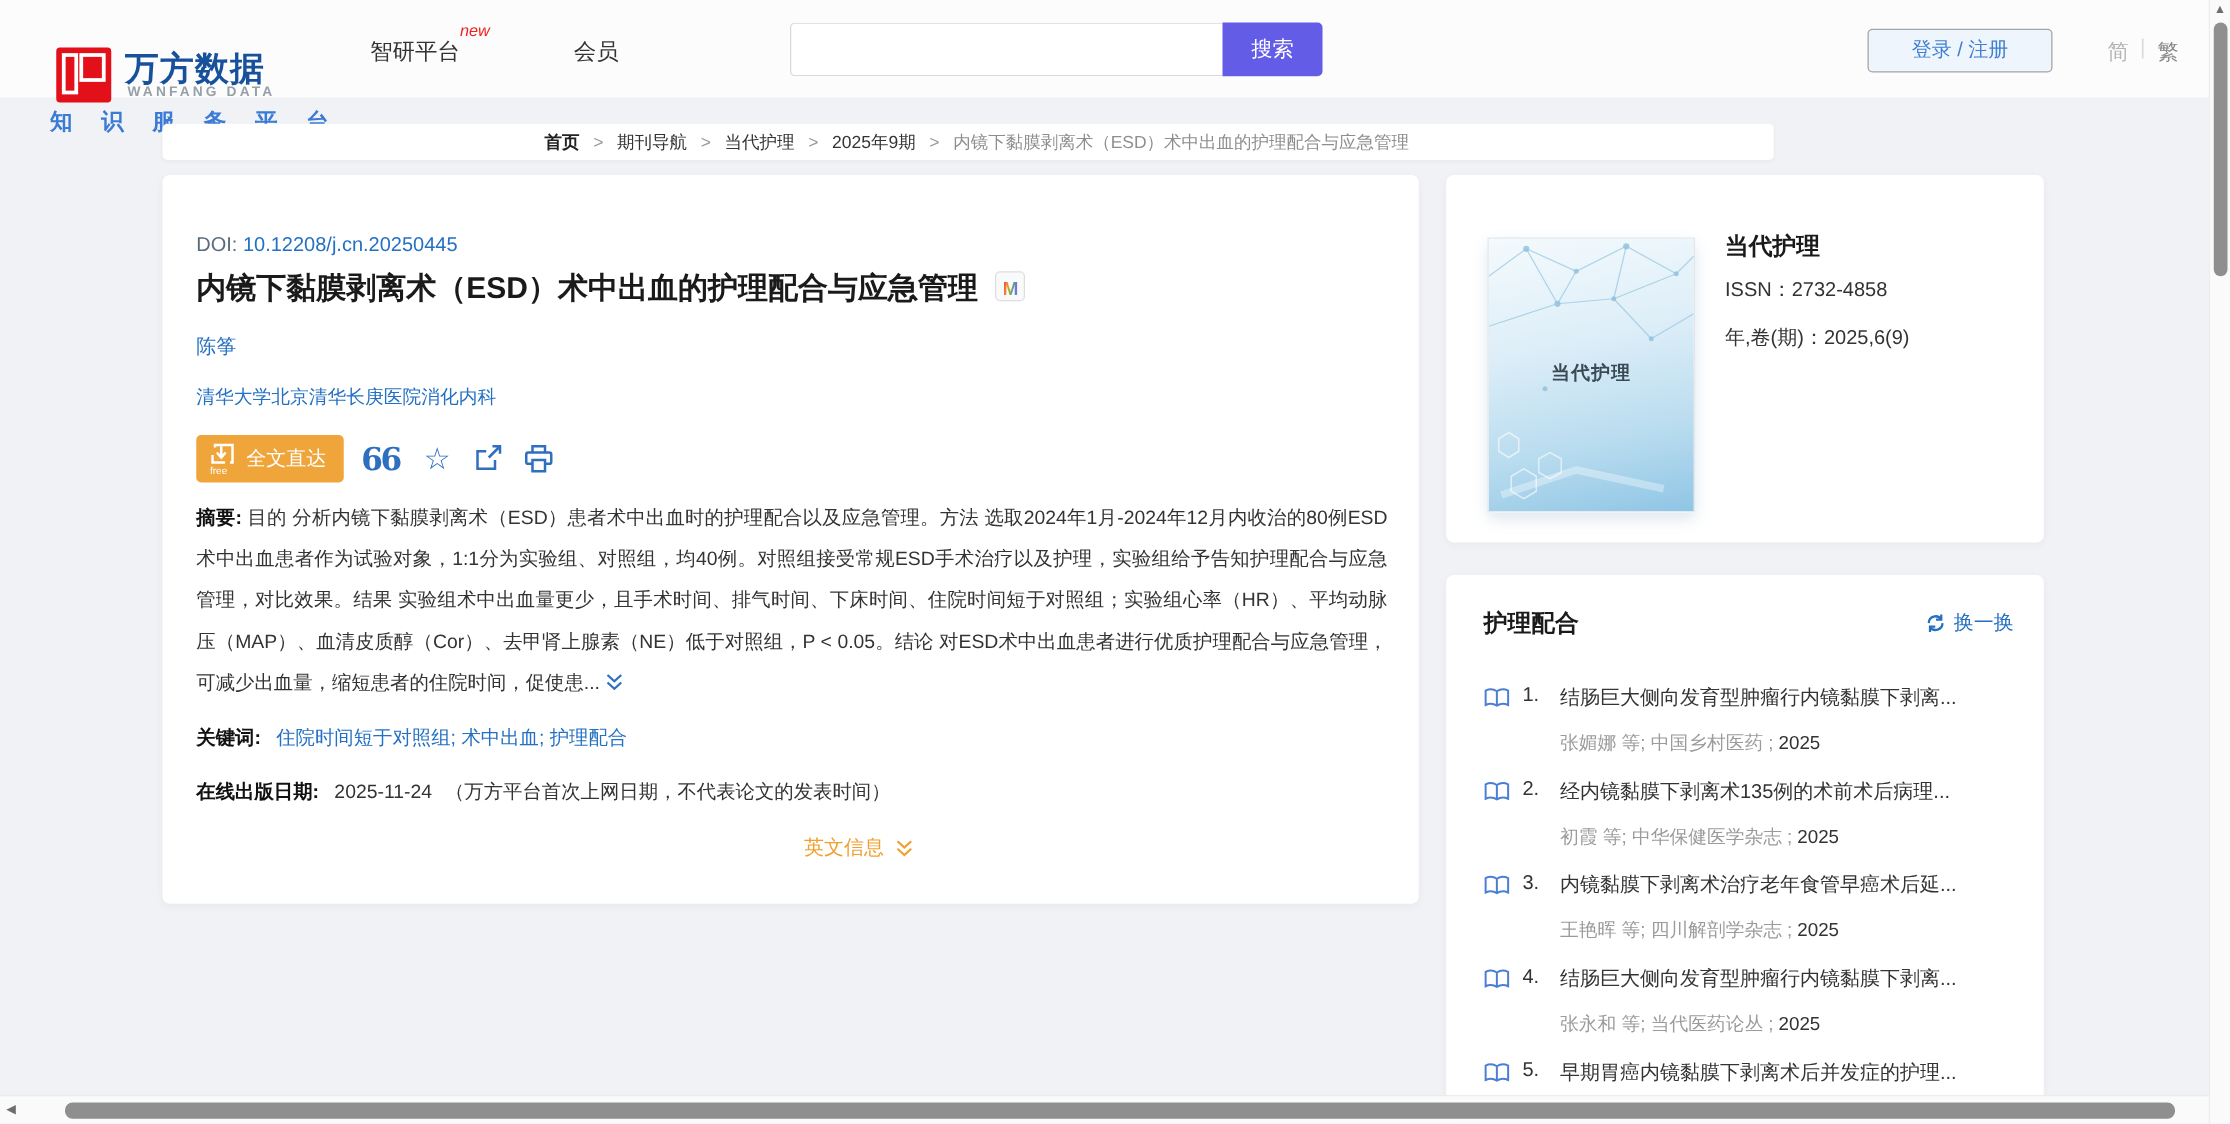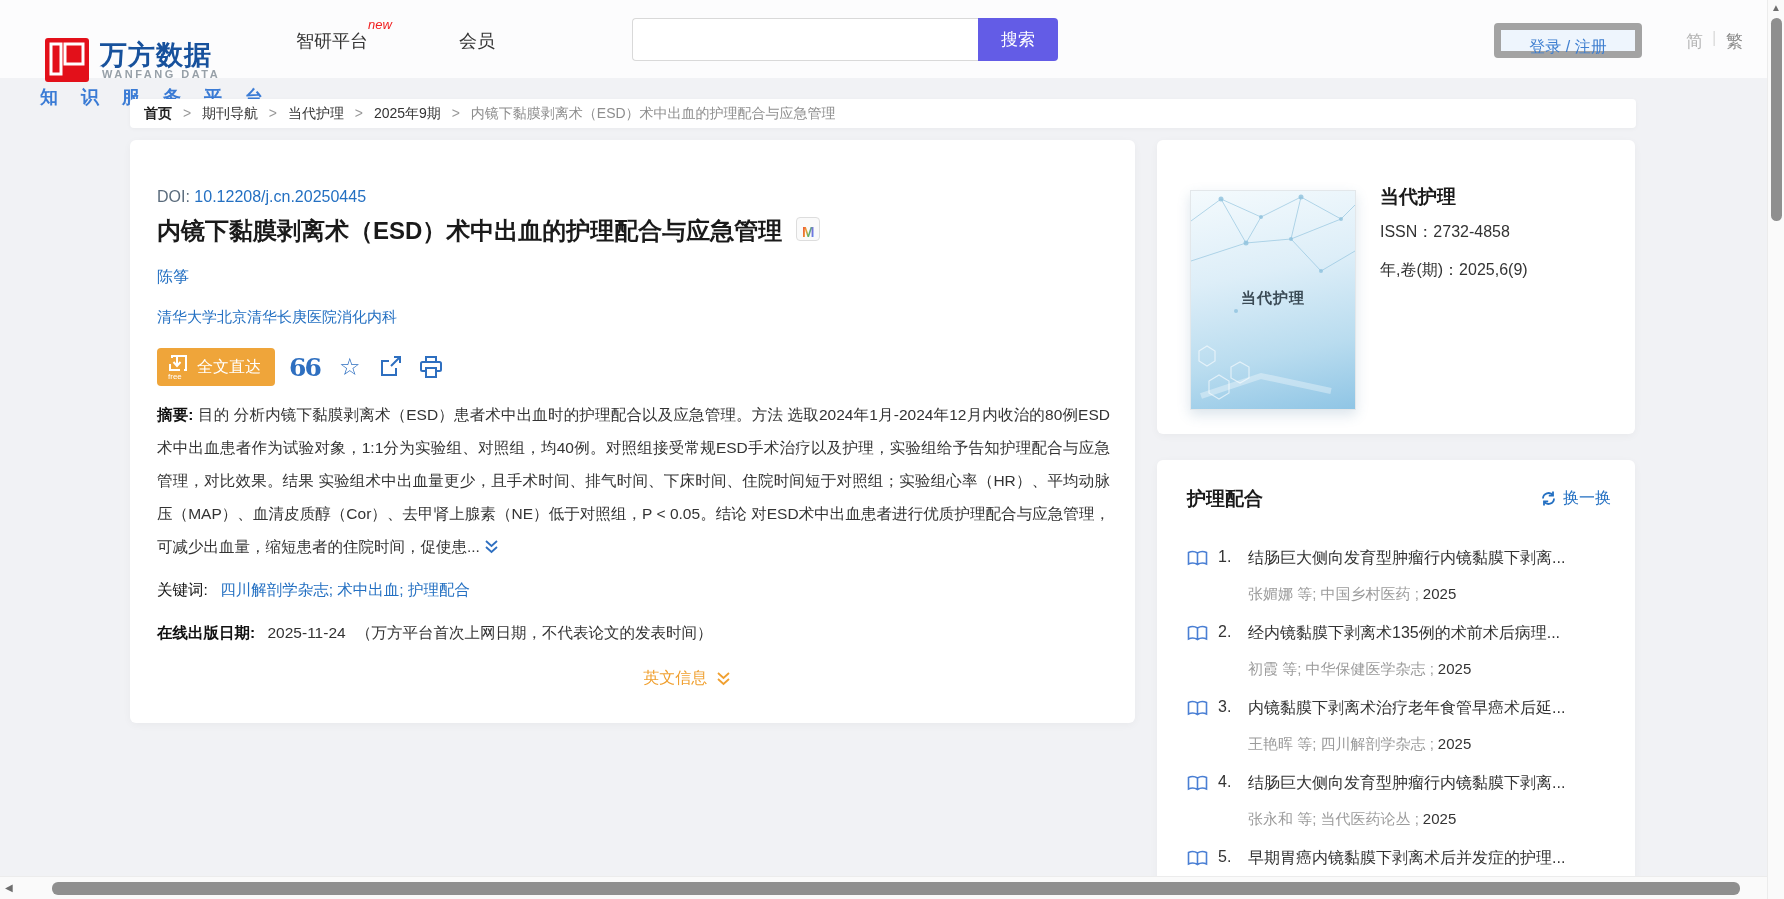--- a/index.html
+++ b/index.html
@@ -14,28 +14,28 @@
   .brand-cn { position:absolute; left:62px; top:2px; font-size:27px; font-weight:bold; color:#17519c; letter-spacing:1px; }
   .brand-en { position:absolute; left:64px; top:33px; font-size:11px; font-weight:bold; color:#97a0a8; letter-spacing:2.5px; }
   .tagline { position:absolute; left:2px; top:50px; font-size:18px; font-weight:bold; color:#3a7bd5; letter-spacing:9px; white-space:nowrap; }
   .nav-item { position:absolute; top:29px; font-size:18px; color:#333; cursor:pointer; }
   .nav-zhiyan { left:296px; }
   .nav-member { left:459px; }
   .new-badge { position:absolute; left:72px; top:-12px; font-size:13px; color:#f02222; font-style:italic; }
   .search-box { position:absolute; left:632px; top:18px; width:465px; height:43px;border-radius:18px; }
   .search-input { position:absolute; left:0; top:0; width:346px; height:43px; border:1px solid #d9d9d9; border-right:none; border-radius:4px 0 0 4px; background:#fff; font-size:16px; padding:0 12px; outline:none; }
   .search-btn { position:absolute; left:346px; top:0; width:80px; height:43px; background:#635ce6; color:#fff; font-size:17px; border:none; border-radius:0 4px 4px 0; cursor:pointer; }
-  .login-btn { position:absolute; left:1494px; top:23px; width:148px; height:35px; background:#eef5fd; border:7px solid #a3a3a3; border-radius:4px; color:#3f7fd0; font-size:16px; text-align:center; line-height:33px; cursor:pointer; }
+  .login-btn { position:absolute; left:1494px; top:23px; width:148px; height:35px; background:#eef5fd; border:1px solid #a3a3a3; border-radius:4px; color:#3f7fd0; font-size:16px; text-align:center; line-height:33px; cursor:pointer; }
   .lang { position:absolute; top:30px; font-size:17px; cursor:pointer; }
   .lang-simp { left:1686px; color:#b4b4b4; }
   .lang-div { position:absolute; left:1712px; top:28px; color:#dcdcdc; font-size:17px; }
   .lang-trad { left:1726px; color:#8a8a8a; }
 
   
-  .breadcrumb { position:absolute; left:130px; top:99px; width:1506px; height:29px; background:#fff; border-radius:4px; box-shadow:0 1px 4px rgba(0,0,0,.04); font-size:14px; line-height:29px; padding-left:14px; white-space:nowrap; overflow:hidden; }
+  .breadcrumb { position:absolute; left:130px; top:99px; width:1289px; height:29px; background:#fff; border-radius:4px; box-shadow:0 1px 4px rgba(0,0,0,.04); font-size:14px; line-height:29px; padding-left:14px; white-space:nowrap; overflow:hidden;text-align:center; }
   .bc-home { font-weight:bold; color:#222; cursor:pointer; }
   .bc-link { color:#333; cursor:pointer; }
   .bc-sep { color:#999; margin:0 7px; }
   .bc-current { color:#8e8e8e; }
 
   
   .card { position:absolute; background:#fff; border-radius:6px; box-shadow:0 2px 8px rgba(0,0,0,.04); }
   .article-card { left:130px; top:140px; width:1005px; height:583px; }
   .journal-card { left:1157px; top:140px; width:478px; height:294px; }
   .related-card { left:1157px; top:460px; width:478px; height:439px; }
@@ -54,21 +54,21 @@
   .ft-icon { position:absolute; left:9px; top:5px; }
   .act-icon { position:absolute; top:0; height:38px; display:flex; align-items:center; cursor:pointer; color:#2e6fc0; }
   .quote-icon { left:132px; font-family:"DejaVu Serif",serif; font-size:25px; font-weight:bold; letter-spacing:-2px; }
   .star-icon { left:182px; font-size:24px; }
   .share-icon { left:222px; }
   .print-icon { left:262px; }
   .abstract { position:absolute; left:27px; top:258px; width:953px; font-size:15.5px; line-height:33px; color:#333; text-align:justify; }
   .abstract b { color:#111; }
   .expand-icon { display:inline-block; margin-left:4px; vertical-align:-2px; cursor:pointer; }
   .kw-row { position:absolute; left:27px; top:440px; font-size:15.5px; }
-  .kw-label { font-weight:normal; color:#111; margin-right:8px; }
+  .kw-label { font-weight:bold; color:#111; margin-right:8px; }
   .kw-link { color:#2470c2; cursor:pointer; }
   .kw-sep { color:#2470c2; }
   .date-row { position:absolute; left:27px; top:483px; font-size:15.5px; color:#333; }
   .date-label { font-weight:bold; color:#111; margin-right:8px; }
   .date-note { margin-left:6px; }
   .en-info { position:absolute; left:0; top:528px; width:1114px; text-align:center; font-size:16px; color:#f0a030; cursor:pointer; }
   .en-info svg { vertical-align:-3px; margin-left:4px; }
 
   
   .cover { position:absolute; left:33px; top:50px; width:166px; height:220px; border:1px solid #e3e7ea; box-shadow:0 5px 12px rgba(60,110,150,.18); background:linear-gradient(168deg,#f4fafd 0%,#ddeef8 38%,#b9dcef 72%,#8fc5e5 100%); cursor:pointer; }
@@ -195,21 +195,21 @@
       <b>摘要:</b>
       <span>目的 分析内镜下黏膜剥离术（ESD）患者术中出血时的护理配合以及应急管理。方法 选取2024年1月-2024年12月内收治的80例ESD术中出血患者作为试验对象，1:1分为实验组、对照组，均40例。对照组接受常规ESD手术治疗以及护理，实验组给予告知护理配合与应急管理，对比效果。结果 实验组术中出血量更少，且手术时间、排气时间、下床时间、住院时间短于对照组；实验组心率（HR）、平均动脉压（MAP）、血清皮质醇（Cor）、去甲肾上腺素（NE）低于对照组，P &lt; 0.05。结论 对ESD术中出血患者进行优质护理配合与应急管理，可减少出血量，缩短患者的住院时间，促使患...</span><span class="expand-icon">
         <svg width="15" height="15" viewBox="0 0 15 15">
           <path d="M2 2 L7.5 7 L13 2 M2 8 L7.5 13 L13 8" fill="none" stroke="#2e6fc0" stroke-width="1.8"></path>
         </svg>
       </span>
     </div>
 
     <div class="kw-row">
       <span class="kw-label">关键词:</span>
-      <span class="kw-link">四川解剖学杂志</span><span class="kw-sep">; </span>
+      <span class="kw-link">住院时间短于对照组</span><span class="kw-sep">; </span>
       <span class="kw-link">术中出血</span><span class="kw-sep">; </span>
       <span class="kw-link">护理配合</span>
     </div>
 
     <div class="date-row">
       <span class="date-label">在线出版日期:</span>
       <span>2025-11-24</span>
       <span class="date-note">（万方平台首次上网日期，不代表论文的发表时间）</span>
     </div>
 

